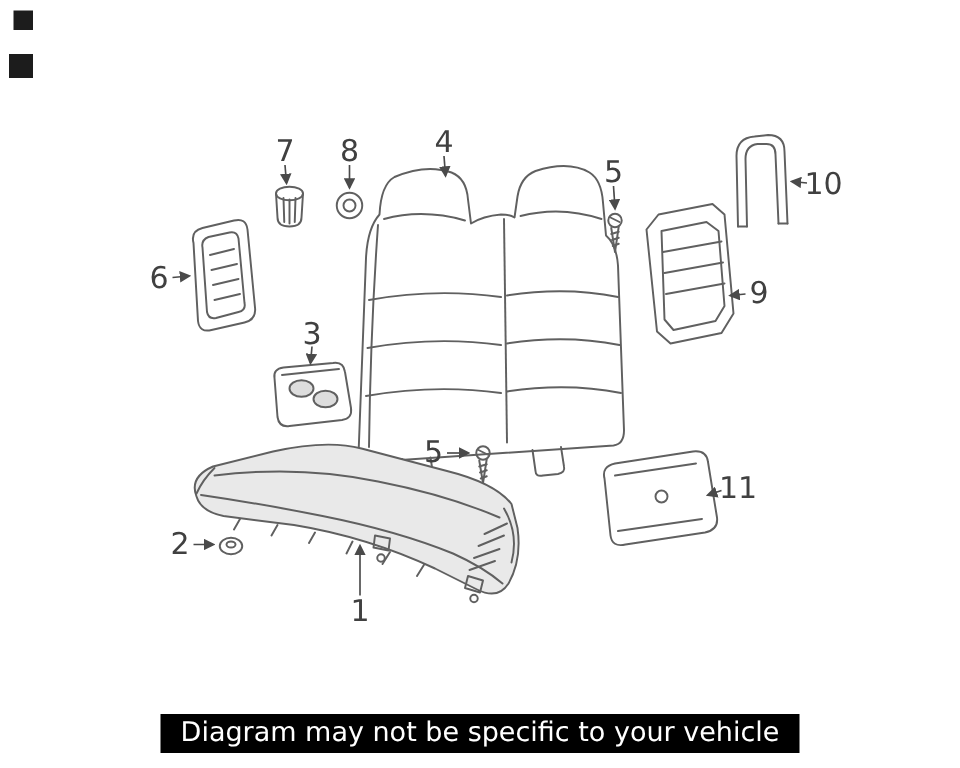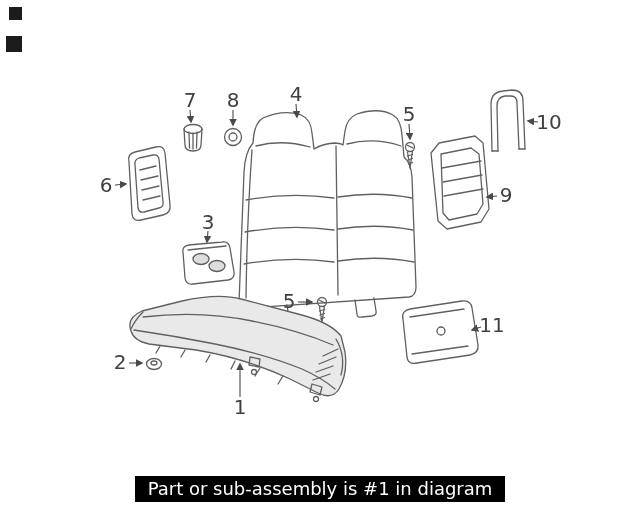--- a/index.html
+++ b/index.html
@@ -177,14 +177,14 @@
   <text class="callout" x="289" y="308">5</text>
   <text class="callout" x="106" y="192">6</text>
   <text class="callout" x="190" y="107">7</text>
   <text class="callout" x="233" y="107">8</text>
   <text class="callout" x="506" y="202">9</text>
   <text class="callout" x="549" y="129">10</text>
   <text class="callout" x="492" y="332">11</text>
 </svg>
 
 <div class="footer">
-  <span class="footer-line">Part or sub-assembly is #1 in diagram</span>
+  <span class="footer-line">Diagram may not be specific to your vehicle</span>
 </div>
 
 </body></html>

